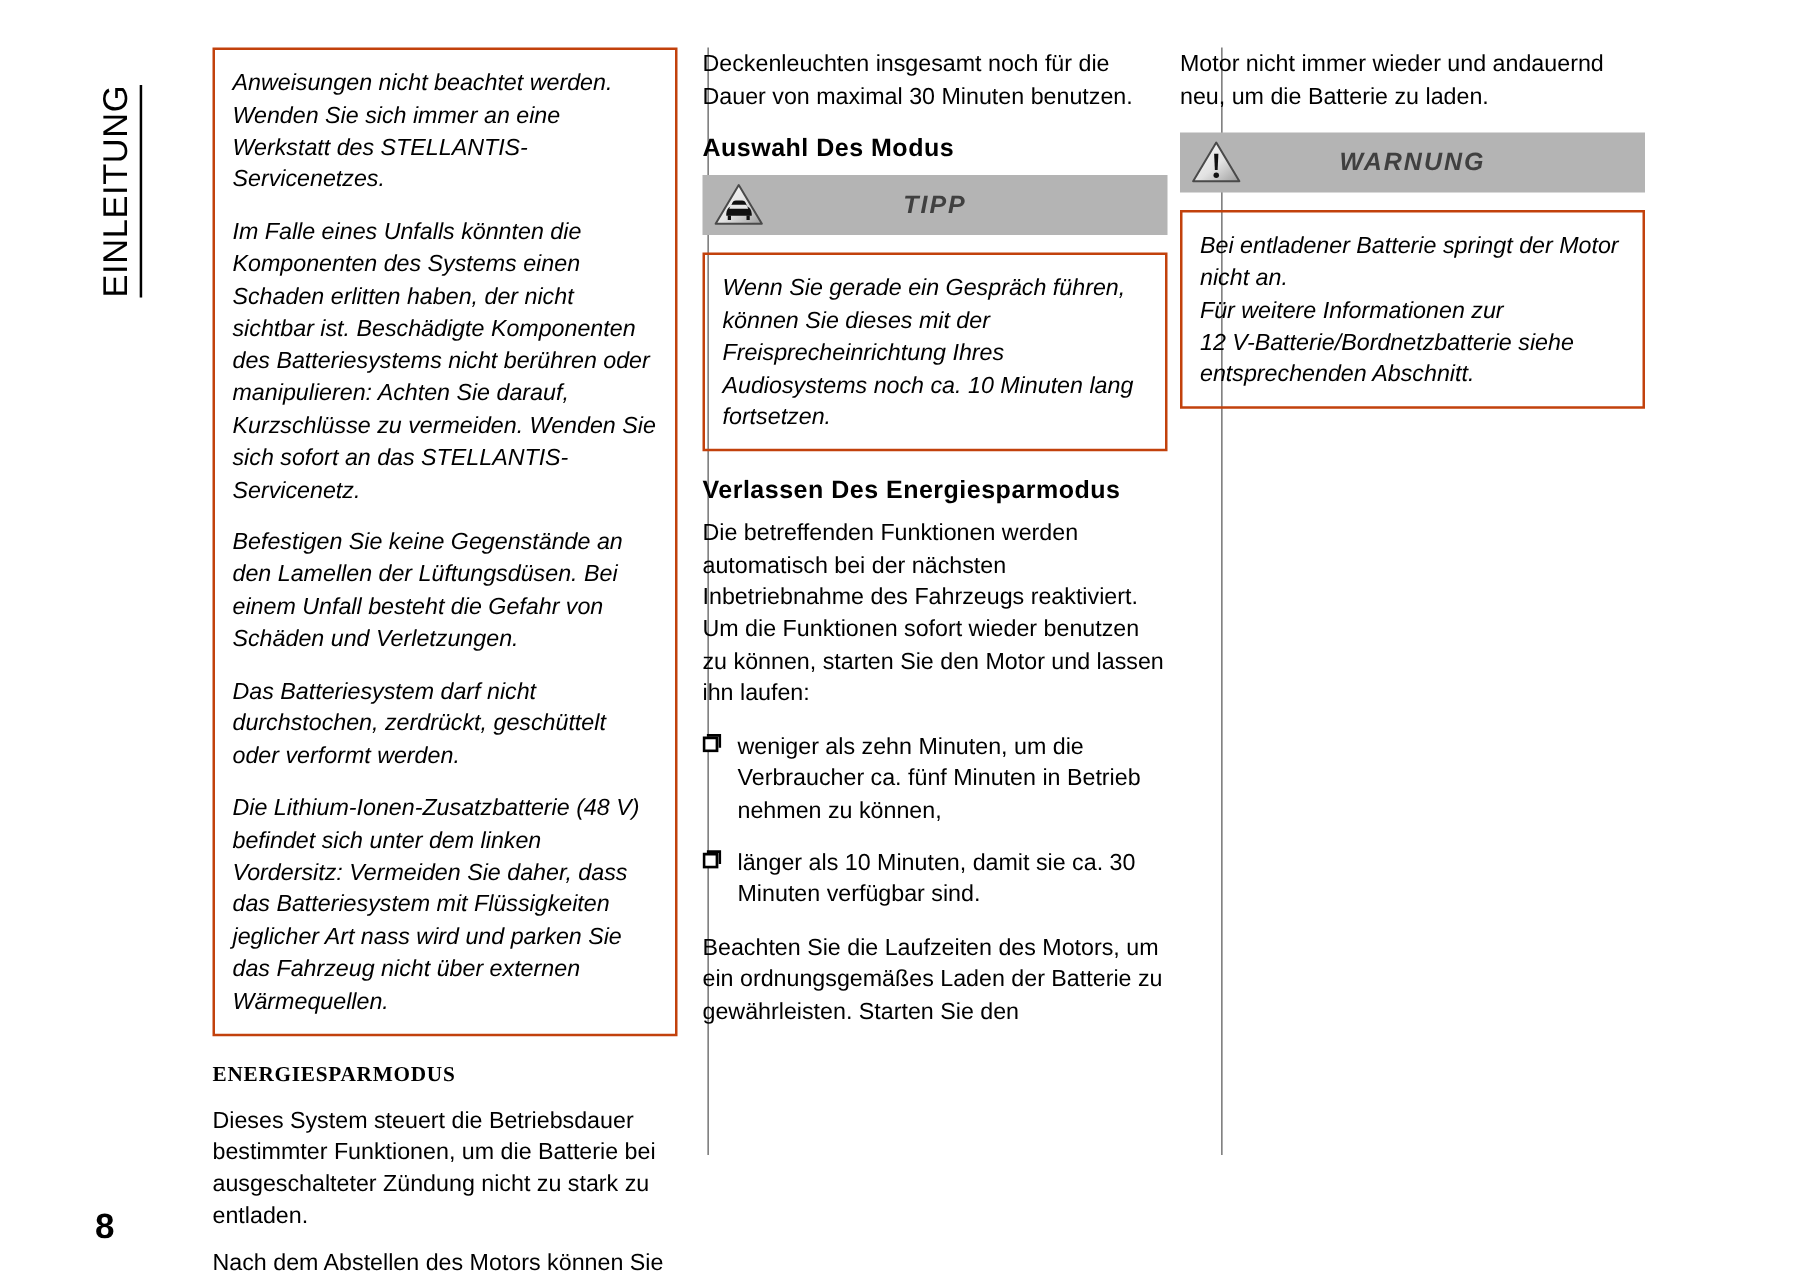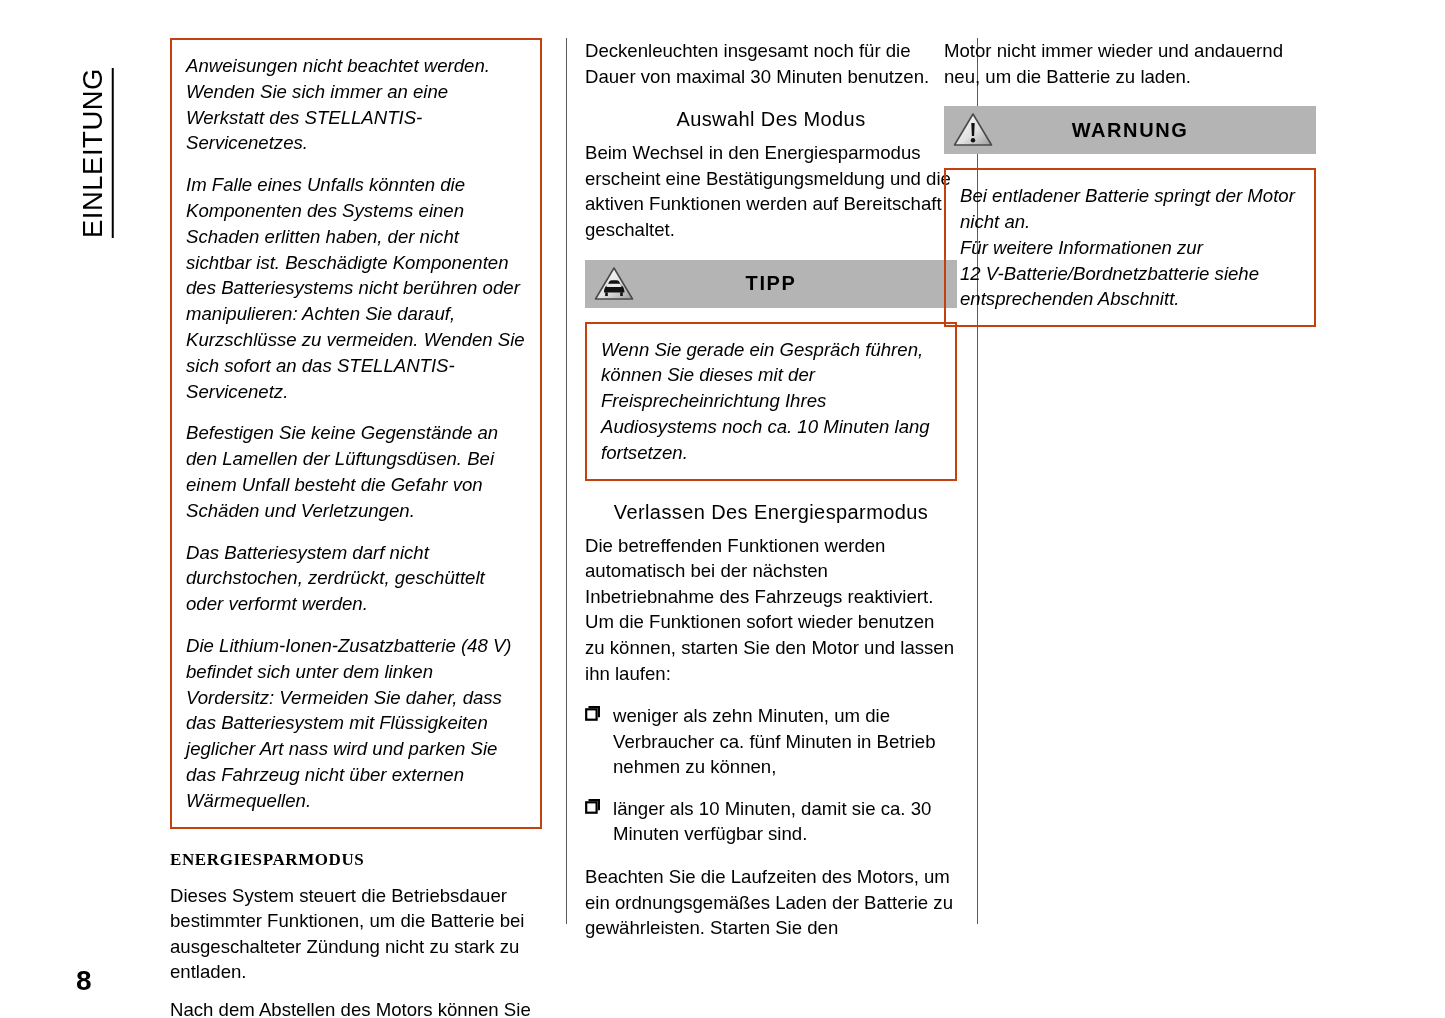--- a/index.html
+++ b/index.html
@@ -49,21 +49,21 @@
     letter-spacing: -0.5px;
   }
 
   
   .column {
     position: absolute;
     top: 38px;
     width: 372px;
   }
   #col-1 { left: 170px; }
-  #col-2 { left: 585px; }
+  #col-2 { left: 562px; }
   #col-3 { left: 944px; }
 
   .col-divider {
     position: absolute;
     top: 38px;
     width: 1px;
     height: 886px;
     background: #5a5a5a;
   }
   #divider-1 { left: 566px; }
@@ -82,25 +82,24 @@
   h2.section-title {
     font-size: 17px;
     font-weight: bold;
     letter-spacing: 0.6px;
     margin: 4px 0 10px 0;
     line-height: 26px;
     font-family: Liberation Serif, serif;
   }
   h3.sub-title {
     font-size: 20px;
-    font-weight: normal;
+    font-weight: bold;
     letter-spacing: 0.4px;
     margin: 6px 0 8px 0;
     line-height: 26px;
-    text-align: center;
   }
 
   
   .note-box {
     border: 2px solid #c2410c;
     padding: 13px 14px 13px 14px;
     box-sizing: border-box;
     margin-bottom: 18px;
   }
   .note-box p {
@@ -117,23 +116,24 @@
     position: relative;
     height: 48px;
     background: #b4b4b4;
     display: flex;
     align-items: center;
     justify-content: center;
     margin-top: 4px;
     margin-bottom: 14px;
   }
   .callout-bar .bar-label {
-    color: #000000;
+    color: #404040;
     font-size: 20px;
     font-weight: bold;
+    font-style: italic;
     letter-spacing: 1.6px;
   }
   .callout-bar .bar-icon {
     position: absolute;
     left: 8px;
     top: 50%;
     transform: translateY(-50%);
     width: 42px;
     height: 38px;
     display: block;
@@ -190,21 +190,20 @@
   <p>Nach dem Abstellen des Motors können Sie Funktionen wie Audio- und Telematiksystem, Abblendlicht oder</p>
 
 </div>
 
 <div class="column" id="col-2">
 
   <p>Deckenleuchten insgesamt noch für die Dauer von maximal 30 Minuten benutzen.</p>
 
   <h3 class="sub-title">Auswahl Des Modus</h3>
 
-  <p>Beim Wechsel in den Energiesparmodus erscheint eine Bestätigungsmeldung und die aktiven Funktionen werden auf Bereitschaft geschaltet.</p>
 
   <div class="callout-bar">
     <svg class="bar-icon" viewBox="0 0 42 38">
       <defs>
         <linearGradient id="triGradTip" x1="0" y1="0" x2="1" y2="1">
           <stop offset="0%" stop-color="#ffffff"></stop>
           <stop offset="55%" stop-color="#e2e2e2"></stop>
           <stop offset="100%" stop-color="#9c9c9c"></stop>
         </linearGradient>
       </defs>

